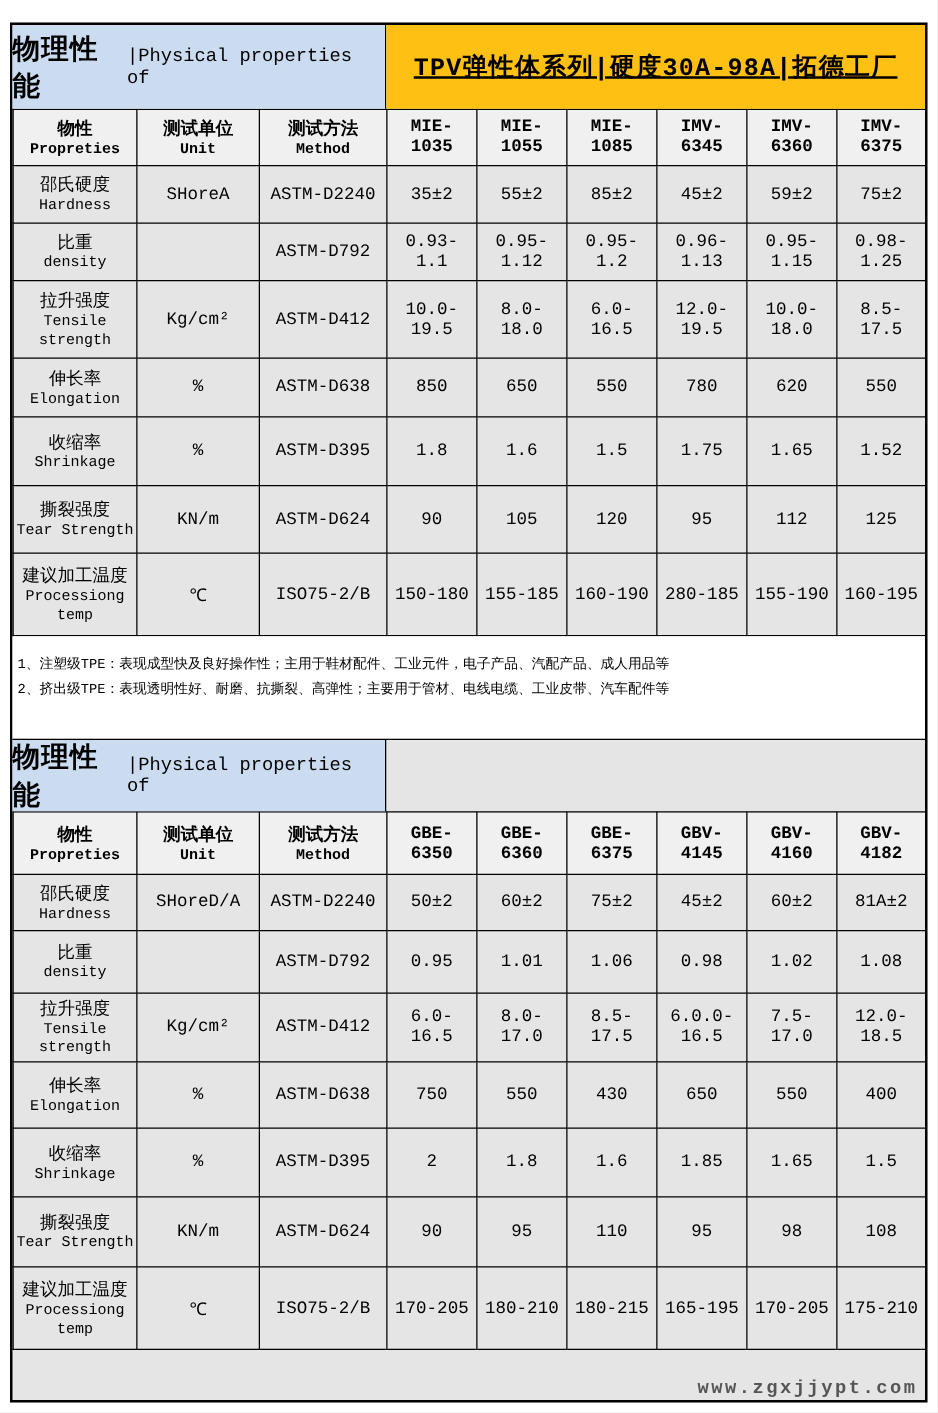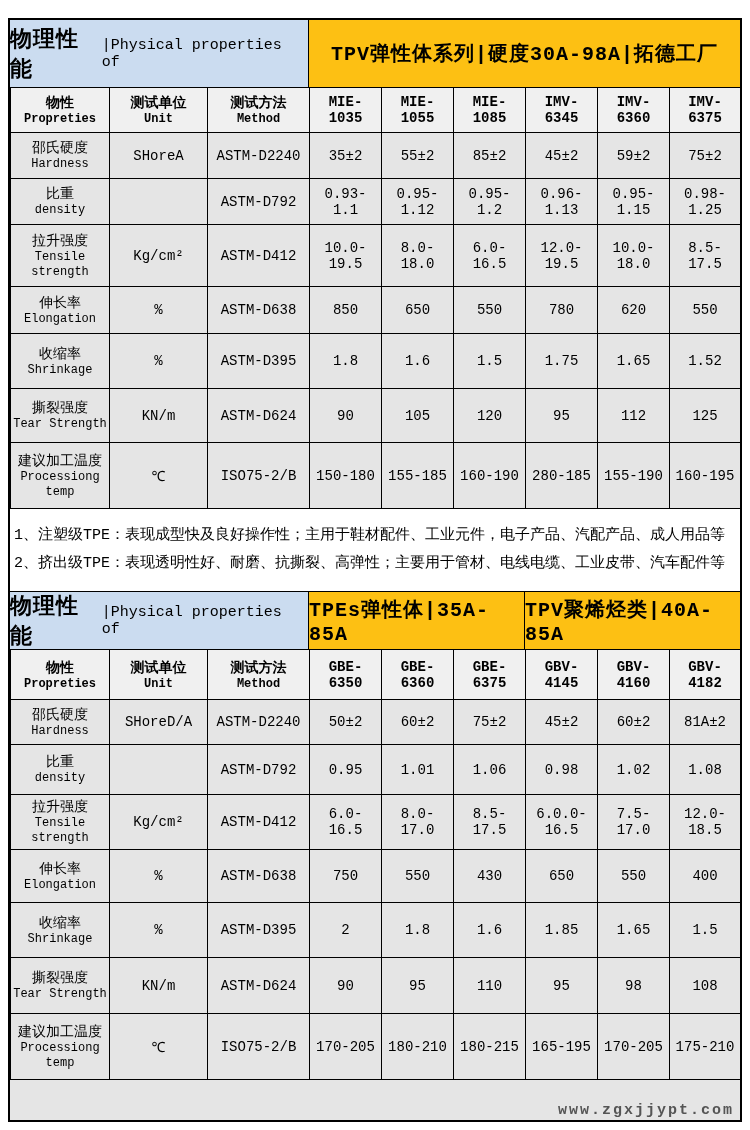--- a/index.html
+++ b/index.html
@@ -55,21 +55,21 @@
   #table2 tbody tr:nth-child(1){height:45px;}
   #table2 tbody tr:nth-child(2){height:50px;}
   #table2 tbody tr:nth-child(3){height:55px;}
   #table2 tbody tr:nth-child(4){height:53px;}
   #table2 tbody tr:nth-child(5){height:55px;}
   #table2 tbody tr:nth-child(6){height:56px;}
   #table2 tbody tr:nth-child(7){height:66px;}
   
   .notes{
     height:82px;box-sizing:border-box;padding:13px 4px 12px 4px;
-    font-size:15px;line-height:1.85;background:#fff;
+    font-size:11px;line-height:1.85;background:#fff;
   }
   .notes .note-line{white-space:nowrap;}
   
   .footer{height:40px;position:relative;box-sizing:border-box;}
   .footer .notice{
     position:absolute;left:5px;top:7px;
     color:var(--red,#E01000);font-size:16px;white-space:nowrap;
   }
   .footer .url{
     position:absolute;right:6px;bottom:1px;
@@ -80,21 +80,21 @@
 <body>
 
 <div class="sheet">
 
   <div class="banner-row sec1">
     <div class="banner-left">
       <span class="t-zh">物理性能</span>
         <span class="t-en">|Physical properties of</span>
     </div>
     <div class="banner-right">
-        <div class="banner-cell" style="flex: 6 1 0%;">TPV弹性体系列|硬度30A-98A|拓德工厂</div>
+        <div class="banner-cell" style="flex: 6 1 0%; text-decoration: underline;">TPV弹性体系列|硬度30A-98A|拓德工厂</div>
       </div>
   </div>
 
   <table id="table1">
     <colgroup>
       <col style="width:99px">
         <col style="width:98px">
         <col style="width:102px">
       <col style="width:72px">
         <col style="width:72px">
@@ -232,24 +232,20 @@
   <div class="notes">
       <div class="note-line">1、注塑级TPE：表现成型快及良好操作性；主用于鞋材配件、工业元件，电子产品、汽配产品、成人用品等</div>
       <div class="note-line">2、挤出级TPE：表现透明性好、耐磨、抗撕裂、高弹性；主要用于管材、电线电缆、工业皮带、汽车配件等</div>
     </div>
 
   <div class="banner-row sec2">
     <div class="banner-left">
       <span class="t-zh">物理性能</span>
         <span class="t-en">|Physical properties of</span>
     </div>
-    <div class="banner-right">
-        <div class="banner-cell" style="flex: 3 1 0%;">TPEs弹性体|35A-85A</div>
-        <div class="banner-cell" style="flex: 3 1 0%;">TPV聚烯烃类|40A-85A</div>
-      </div>
   </div>
 
   <table id="table2">
     <colgroup>
       <col style="width:99px">
         <col style="width:98px">
         <col style="width:102px">
       <col style="width:72px">
         <col style="width:72px">
         <col style="width:72px">

